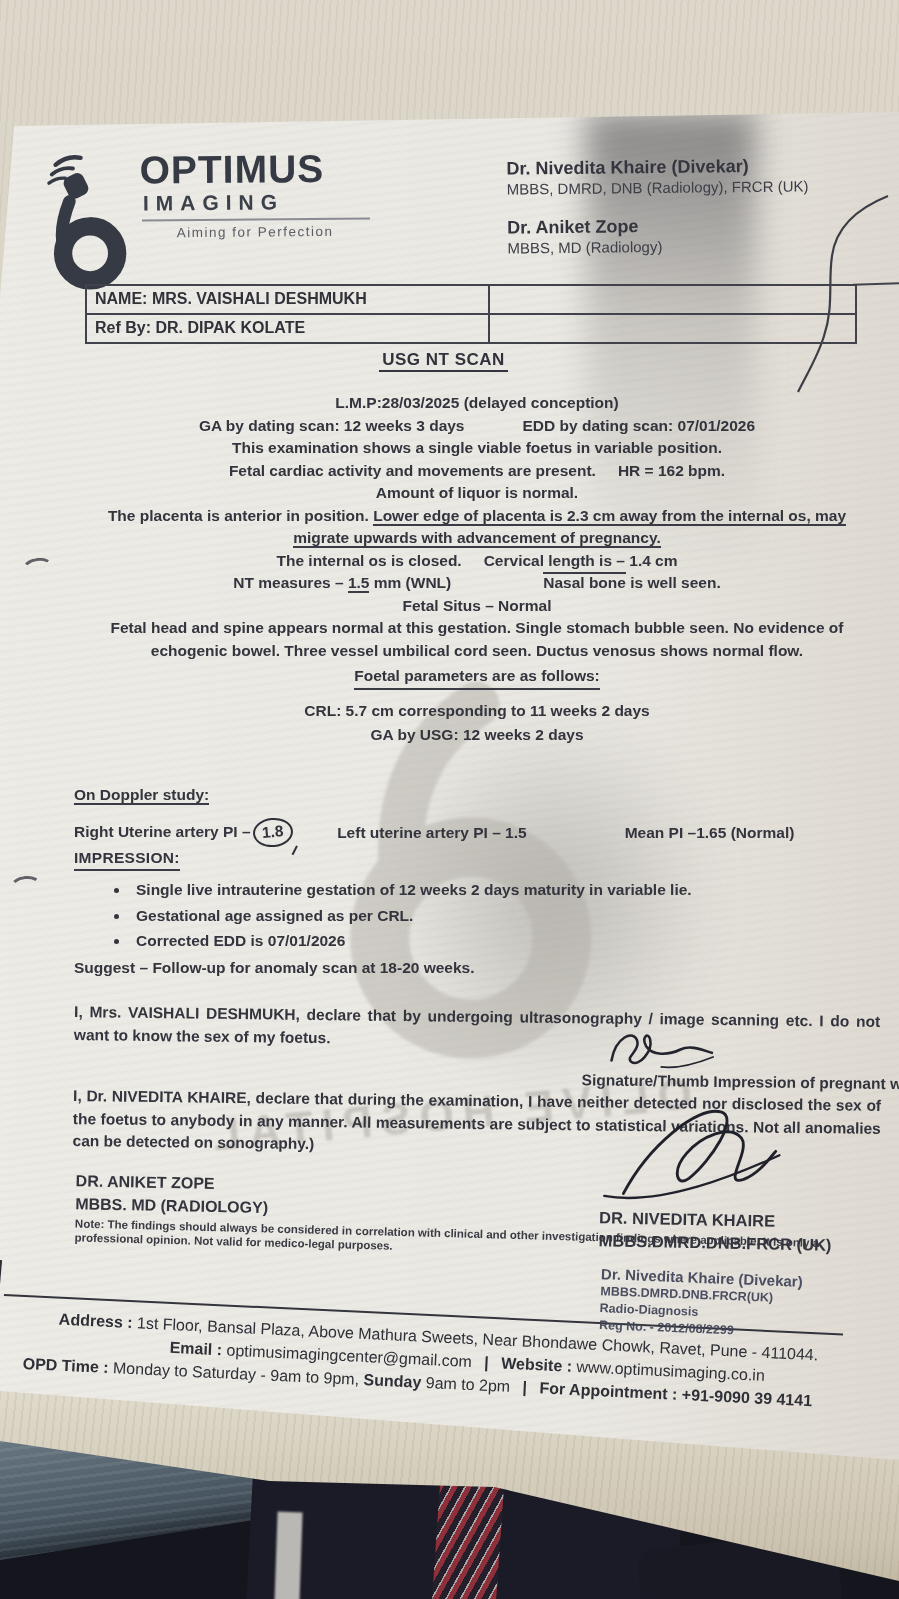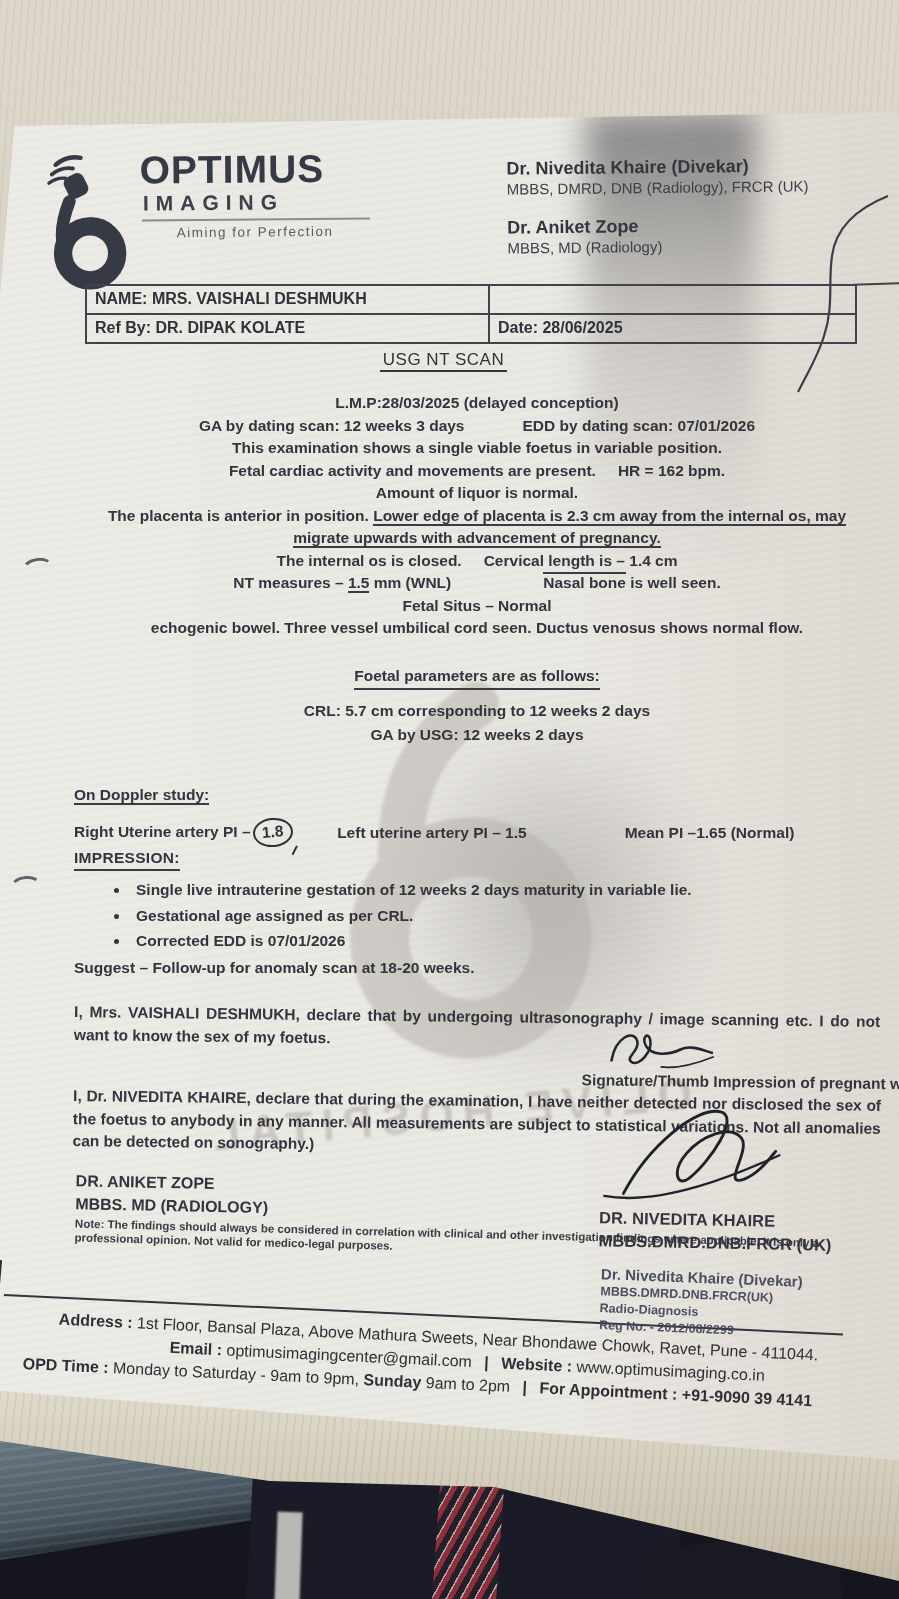--- a/index.html
+++ b/index.html
@@ -53,28 +53,28 @@
   .logo-name{font-size:39px;font-weight:700;letter-spacing:1px;color:#363a44;line-height:40px;}
   .logo-sub{font-size:21px;font-weight:700;letter-spacing:7px;color:#3c404a;line-height:26px;margin-left:3px;}
   .logo-rule{width:228px;height:2px;background:#8a8c92;margin:3px 0 4px 2px;}
   .logo-tagline{font-size:13.5px;color:#5a5d66;letter-spacing:1.5px;text-align:center;width:230px;}
   .doctors-block{position:absolute;left:519px;top:44px;transform:rotate(-.6deg);}
   .doc-name{font-size:18px;font-weight:700;color:#34353e;line-height:22px;}
   .doc-quals{font-size:15px;color:#3d3e47;line-height:20px;margin-bottom:17px;}
   .pen-squiggle{position:absolute;left:770px;top:48px;width:140px;height:240px;}
   
   .patient-table{position:absolute;left:97px;top:172px;width:768px;border:2px solid #41424b;}
-  .pt-row{display:flex;border-bottom:2px solid #41424b;}
+  .pt-row{display:flex;border-bottom:2px solid #41424b;flex-direction:column;}
   .pt-row:last-child{border-bottom:none;}
   .pt-cell{padding:4px 8px 5px;font-size:16px;font-weight:700;color:#303139;}
   .pt-left{width:385px;border-right:2px solid #41424b;}
   .pt-right{flex:1;}
   .table-ext{position:absolute;left:865px;top:171px;width:46px;height:2px;background:#41424b;transform:rotate(-2deg);}
   .report-title{position:absolute;left:0;top:238px;width:911px;text-align:center;}
-  .report-title span{font-size:17px;font-weight:400;letter-spacing:.5px;border-bottom:2px solid #34353e;padding:0 3px 1px;}
+  .report-title span{font-size:17px;font-weight:700;letter-spacing:.5px;border-bottom:2px solid #34353e;padding:0 3px 1px;}
   
   .tblock{position:absolute;left:86px;width:806px;font-size:15.5px;font-weight:700;color:#33343d;line-height:22.5px;}
   .body-block{top:280px;text-align:center;}
   .u{border-bottom:2px solid #3a3b44;padding-bottom:0px;}
   .ov{border-top:2px solid #3a3b44;}
   .gap-md{margin-left:58px;}
   .gap-sm{margin-left:22px;}
   .gap-lg{margin-left:92px;}
   .foetal-block{top:552px;line-height:24px;text-align:center;}
   .foetal-block .hd{display:inline-block;margin-bottom:9px;}
@@ -175,21 +175,20 @@
     <svg class="pen-squiggle" viewBox="0 0 140 240">
       <path d="M130,36 C100,48 78,66 74,96 C70,122 76,146 66,176 C60,196 50,212 40,232" fill="none" stroke="#3c3d46" stroke-width="2.2"></path>
     </svg>
 
     <div class="patient-table">
       <div class="pt-row">
         <div class="pt-cell pt-left">NAME: MRS. VAISHALI DESHMUKH</div>
       </div>
       <div class="pt-row">
         <div class="pt-cell pt-left">Ref By: DR. DIPAK KOLATE</div>
-        <div class="pt-cell pt-right">Date: 28/06/2025</div>
       </div>
     </div>
     <div class="table-ext"></div>
 
     <div class="report-title">
       <span>USG NT SCAN</span>
     </div>
 
     <div class="tblock body-block">
       <div>L.M.P:28/03/2025 (delayed conception)</div>
@@ -207,26 +206,27 @@
       <div>
         <span class="u">migrate upwards with advancement of pregnancy.</span>
       </div>
       <div>
         <span>The internal os is closed.</span><span class="gap-sm">Cervical length is – 1.4 cm</span>
       </div>
       <div>
         <span>NT measures – </span><span class="u">1.5</span><span> mm (WNL)</span><span class="gap-lg ov">Nasal bone</span><span> is well seen.</span>
       </div>
       <div>Fetal Situs – Normal</div>
+      <div>Fetal head and spine appears normal at this gestation. Single stomach bubble seen. No evidence of</div>
       <div>echogenic bowel. Three vessel umbilical cord seen. Ductus venosus shows normal flow.</div>
     </div>
 
     <div class="tblock foetal-block">
       <span class="hd u">Foetal parameters are as follows:</span>
-      <div>CRL: 5.7 cm corresponding to 12 weeks 2 days</div>
+      <div>CRL: 5.7 cm corresponding to 11 weeks 2 days</div>
       <div>GA by USG: 12 weeks 2 days</div>
     </div>
 
     <div class="tblock doppler-block">
       <span class="hd u">On Doppler study:</span>
       <div class="doppler-vals">
         <span>
           <span>Right Uterine artery PI –</span><span class="circled"><span>1.8</span><i></i></span>
         </span>
         <span class="doppler-left">Left uterine artery PI – 1.5</span>

